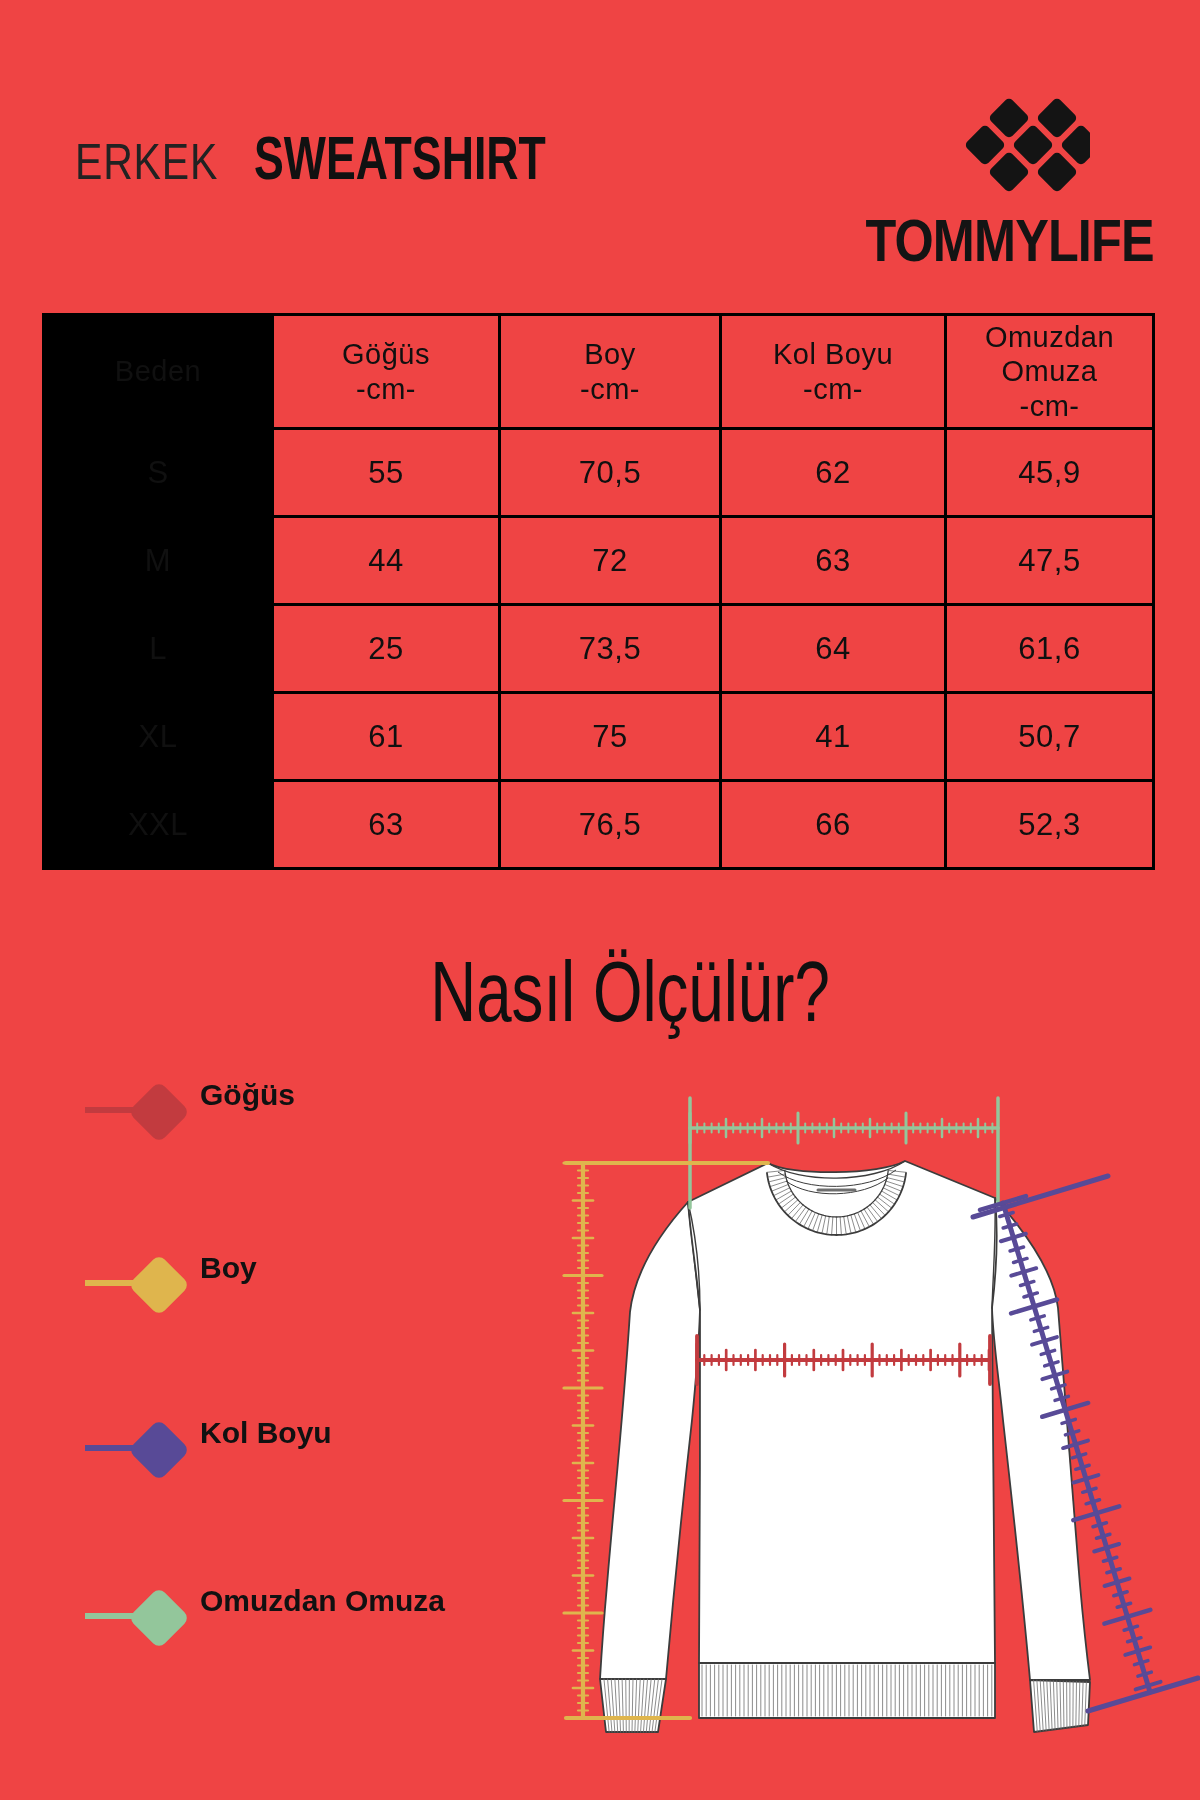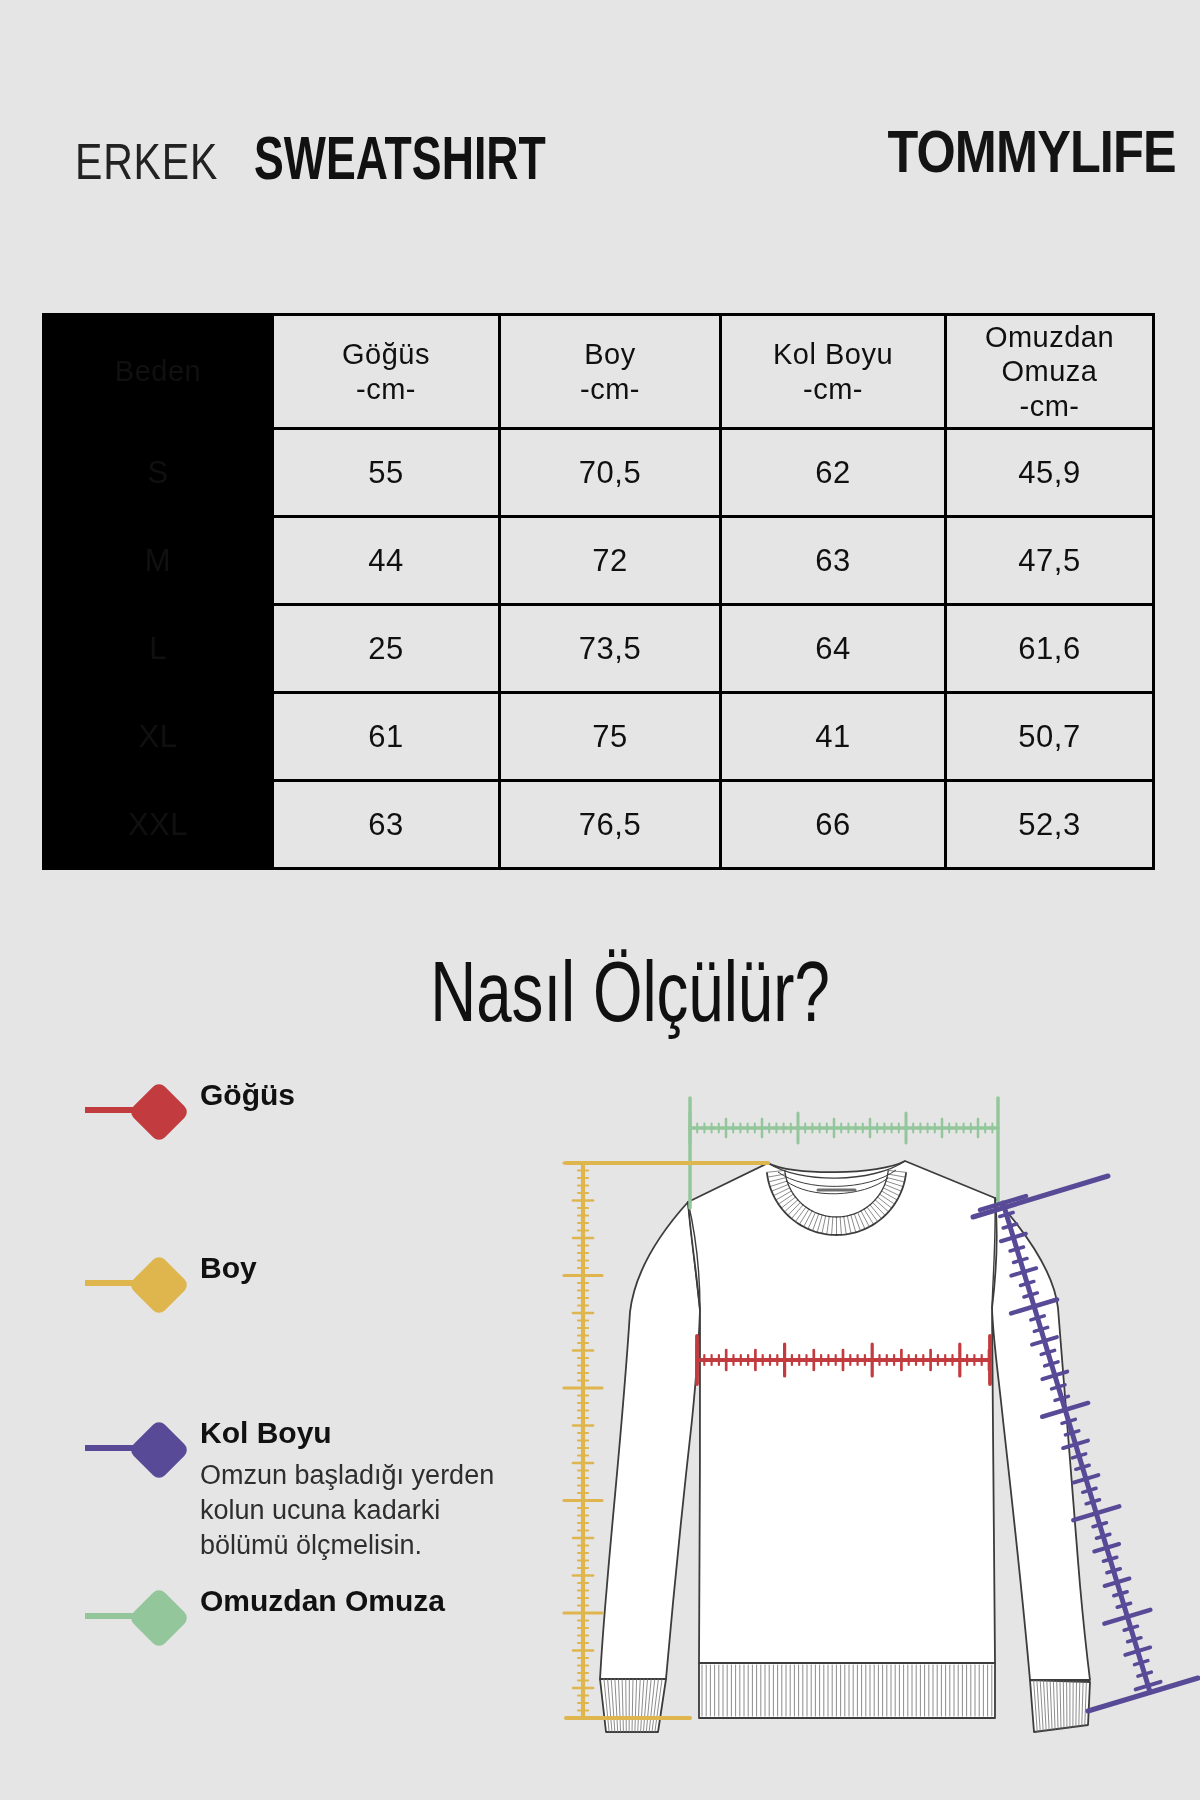--- a/index.html
+++ b/index.html
@@ -1,27 +1,27 @@
 <!DOCTYPE html>
 <html><head>
 <meta charset="utf-8">
 <style>
   html,body{margin:0;padding:0;background:#fff;}
-  .page{position:relative;width:1200px;height:1800px;background:#e5e5e5;overflow:hidden;
+  .page{position:relative;width:1200px;height:1800px;background:#ef4444;overflow:hidden;
         font-family:"Liberation Sans",sans-serif;color:#1a1a1a;}
 
   
   .brand-left{position:absolute;left:75px;top:120px;}
   .cond{display:inline-block;transform-origin:left bottom;}
   .category{font-size:50px;font-weight:400;letter-spacing:1px;color:#222;
             transform:scaleX(0.82);}
   .product{font-size:62px;font-weight:800;letter-spacing:0px;color:#111;
            transform:scaleX(0.72);margin-top:2px;}
   .brand-right{position:absolute;right:40px;top:96px;width:300px;
-               display:flex;flex-direction:row;align-items:center;text-align:right;}
+               display:flex;flex-direction:column;align-items:center;text-align:right;}
   .brand-name{font-size:60px;font-weight:800;color:#141414;letter-spacing:-1px;
               transform:scaleX(0.84);transform-origin:center;margin-top:14px;}
 
   
   table.size{position:absolute;left:42px;top:313px;border-collapse:collapse;
              table-layout:fixed;width:1110px;}
   table.size td,table.size th{border:3px solid #000;text-align:center;vertical-align:middle;
              padding:0;font-weight:400;}
   table.size th.head{height:111px;font-size:29px;line-height:1.18;color:#101010;letter-spacing:.5px;}
   table.size td.val{height:85px;font-size:31px;color:#101010;letter-spacing:.5px;margin-top:8px;}
@@ -146,23 +146,20 @@
     </div>
   </div>
 
   <div class="legend-item" style="top:1416px">
     <svg class="legend-icon" width="112" height="72" viewBox="0 0 112 72">
       <line x1="0" y1="30" x2="62" y2="30" stroke-width="6" stroke="#584a97"></line>
       <rect x="52" y="10" width="44" height="44" rx="8" transform="rotate(45 74 32)" fill="#584a97"></rect>
     </svg>
     <div class="legend-text">
       <p class="legend-title">Kol Boyu</p>
-      <p class="legend-desc">Omzun başladığı yerden
-kolun ucuna kadarki
-bölümü ölçmelisin.</p>
     </div>
   </div>
 
   <div class="legend-item" style="top:1584px">
     <svg class="legend-icon" width="112" height="72" viewBox="0 0 112 72">
       <line x1="0" y1="30" x2="62" y2="30" stroke-width="6" stroke="#93c69b"></line>
       <rect x="52" y="10" width="44" height="44" rx="8" transform="rotate(45 74 32)" fill="#93c69b"></rect>
     </svg>
     <div class="legend-text">
       <p class="legend-title">Omuzdan Omuza</p>

